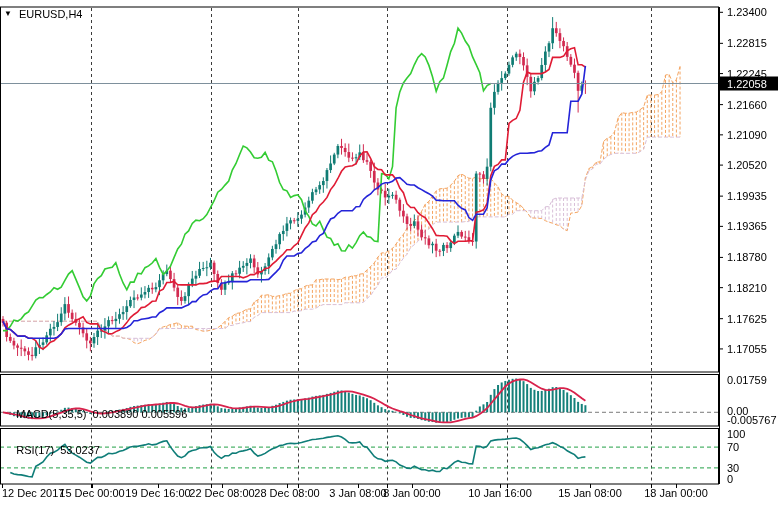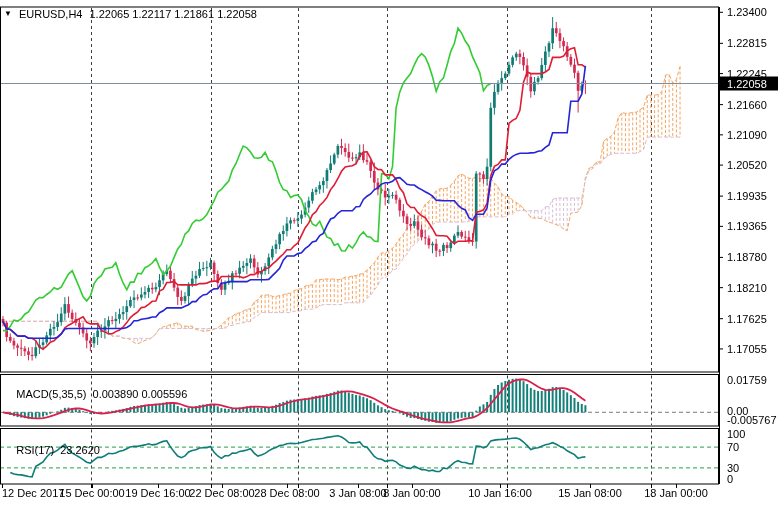--- a/index.html
+++ b/index.html
@@ -2,21 +2,21 @@
 <html><head>
 <meta charset="utf-8">
 <style>
   html,body{margin:0;padding:0;background:#fff;}
   #chart-window{position:relative;width:779px;height:505px;background:#fff;overflow:hidden;
     font-family:"Liberation Sans",sans-serif;-webkit-font-smoothing:none;}
   #plot-svg{position:absolute;left:0;top:0;}
   .overlay-label{position:absolute;font-size:11px;color:#000;white-space:pre;letter-spacing:0;}
   #title-row{left:4px;top:8px;display:flex;align-items:center;gap:7px;}
   #title-row .tri{font-size:8px;line-height:10px;color:#000;}
-  #macd-label-row{left:4px;top:376px;}
+  #macd-label-row{left:4px;top:396px;}
   #rsi-label-row{left:4px;top:432px;}
   .vals{margin-left:6px;}
 </style>
 </head>
 <body>
 
 <div id="chart-window">
   <svg id="plot-svg" width="779" height="505">
       <g>
         <line x1="91.5" y1="8" x2="91.5" y2="371" stroke="#3c3c3c" stroke-width="1" stroke-dasharray="3,3"></line>
@@ -754,23 +754,22 @@
         <text x="412" y="497" font-size="11" font-family="&quot;Liberation Sans&quot;,sans-serif" fill="#000000" text-anchor="middle">8 Jan 00:00</text>
         <text x="500" y="497" font-size="11" font-family="&quot;Liberation Sans&quot;,sans-serif" fill="#000000" text-anchor="middle">10 Jan 16:00</text>
         <text x="590" y="497" font-size="11" font-family="&quot;Liberation Sans&quot;,sans-serif" fill="#000000" text-anchor="middle">15 Jan 08:00</text>
         <text x="676" y="497" font-size="11" font-family="&quot;Liberation Sans&quot;,sans-serif" fill="#000000" text-anchor="middle">18 Jan 00:00</text>
       </g>
     </svg>
 
   <div id="title-row" class="overlay-label">
     <span class="tri">▼</span>
     <span>EURUSD,H4</span>
-    <span>1.22065 1.22117 1.21861 1.22058</span>
   </div>
 
   <div id="macd-label-row" class="overlay-label">
     <span>MACD(5,35,5)</span><span class="vals">0.003890 0.005596</span>
   </div>
 
   <div id="rsi-label-row" class="overlay-label">
-    <span>RSI(17)</span><span class="vals">23.2620</span>
+    <span>RSI(17)</span><span class="vals">53.0237</span>
   </div>
 </div>
 
 </body></html>

